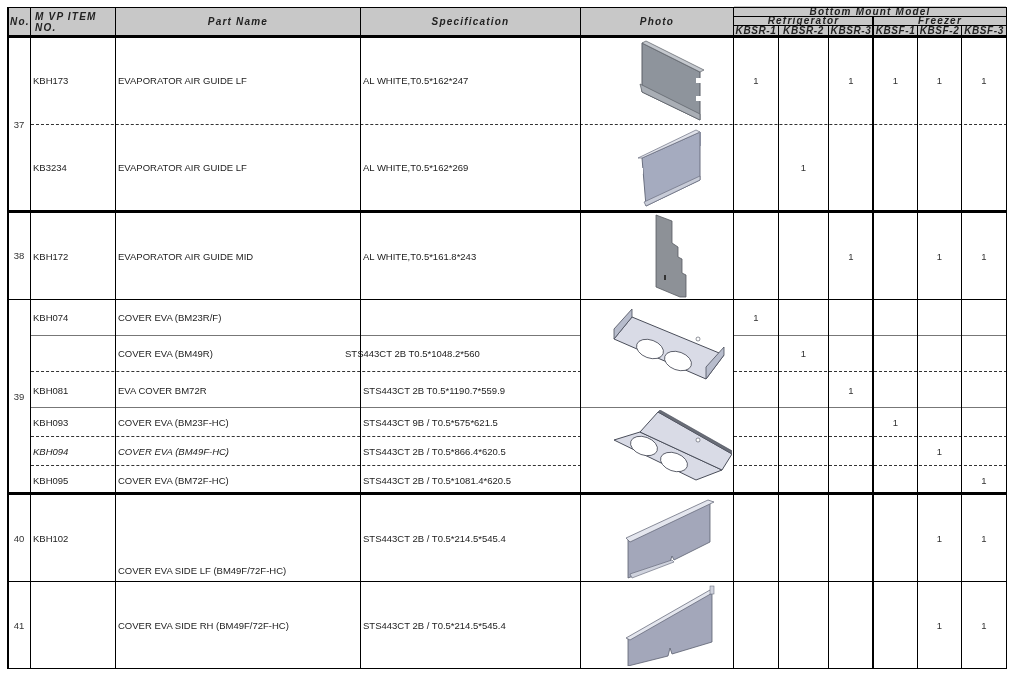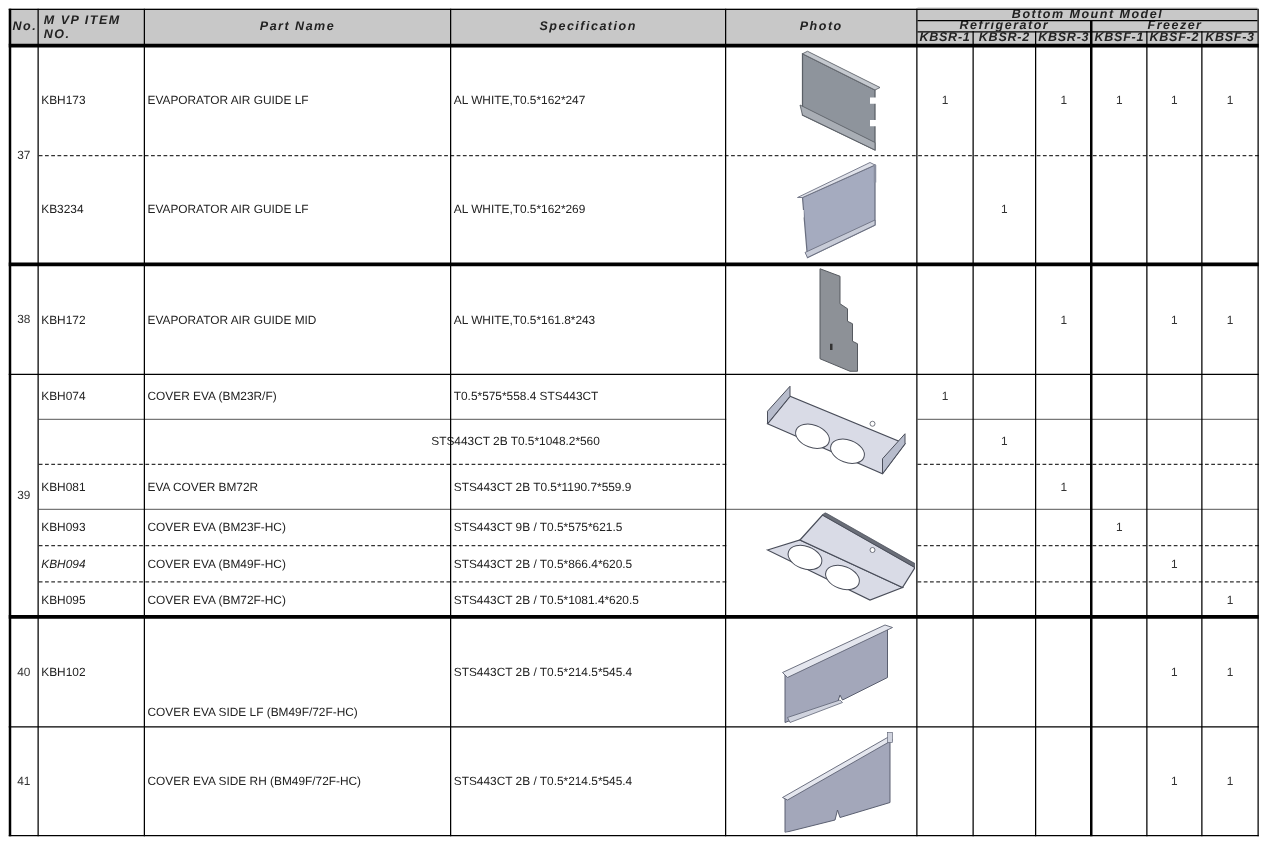--- a/index.html
+++ b/index.html
@@ -84,30 +84,30 @@
     <div class="abs num" style="left:748px;top:0;width:49px;height:87px;"></div>
     <div class="abs num" style="left:798px;top:0;width:44px;height:87px;">1</div>
     <div class="abs num" style="left:843px;top:0;width:43px;height:87px;"></div>
     <div class="abs num" style="left:887px;top:0;width:43px;height:87px;">1</div>
     <div class="abs num" style="left:931px;top:0;width:44px;height:87px;">1</div>
   </div>
 
   <div class="abs" style="left:31px;top:300px;width:975px;height:35px;">
     <div class="abs txt" style="left:0;top:0;width:84px;height:35px;">KBH074</div>
     <div class="abs txt" style="left:85px;top:0;width:244px;height:35px;">COVER EVA (BM23R/F)</div>
-    <div class="abs txt" style="left:330px;top:0;width:219px;height:35px;">T0.5*575*558.4 STS443CT</div>
     <div class="abs num" style="left:703px;top:0;width:44px;height:35px;">1</div>
     <div class="abs num" style="left:748px;top:0;width:49px;height:35px;"></div>
     <div class="abs num" style="left:798px;top:0;width:44px;height:35px;"></div>
     <div class="abs num" style="left:843px;top:0;width:43px;height:35px;"></div>
     <div class="abs num" style="left:887px;top:0;width:43px;height:35px;"></div>
     <div class="abs num" style="left:931px;top:0;width:44px;height:35px;"></div>
   </div>
 
   <div class="abs" style="left:31px;top:336px;width:975px;height:35px;">
+    <div class="abs txt" style="left:85px;top:0;width:244px;height:35px;">COVER EVA (BM49R)</div>
     <div class="abs txt" style="left:312px;top:0;width:219px;height:35px;">STS443CT 2B T0.5*1048.2*560</div>
     <div class="abs num" style="left:703px;top:0;width:44px;height:35px;"></div>
     <div class="abs num" style="left:748px;top:0;width:49px;height:35px;">1</div>
     <div class="abs num" style="left:798px;top:0;width:44px;height:35px;"></div>
     <div class="abs num" style="left:843px;top:0;width:43px;height:35px;"></div>
     <div class="abs num" style="left:887px;top:0;width:43px;height:35px;"></div>
     <div class="abs num" style="left:931px;top:0;width:44px;height:35px;"></div>
   </div>
 
   <div class="abs" style="left:31px;top:372px;width:975px;height:36px;">
@@ -129,21 +129,21 @@
     <div class="abs num" style="left:703px;top:0;width:44px;height:29px;"></div>
     <div class="abs num" style="left:748px;top:0;width:49px;height:29px;"></div>
     <div class="abs num" style="left:798px;top:0;width:44px;height:29px;"></div>
     <div class="abs num" style="left:843px;top:0;width:43px;height:29px;">1</div>
     <div class="abs num" style="left:887px;top:0;width:43px;height:29px;"></div>
     <div class="abs num" style="left:931px;top:0;width:44px;height:29px;"></div>
   </div>
 
   <div class="abs" style="left:31px;top:437px;width:975px;height:29px;">
     <div class="abs txt" style="left:0;top:0;width:84px;height:29px;font-style:italic;">KBH094</div>
-    <div class="abs txt" style="left:85px;top:0;width:244px;height:29px;">COVER EVA (BM49F-HC)</div>
+    <div class="abs txt" style="left:85px;top:0;width:244px;height:29px;font-style:italic;">COVER EVA (BM49F-HC)</div>
     <div class="abs txt" style="left:330px;top:0;width:219px;height:29px;">STS443CT 2B / T0.5*866.4*620.5</div>
     <div class="abs num" style="left:703px;top:0;width:44px;height:29px;"></div>
     <div class="abs num" style="left:748px;top:0;width:49px;height:29px;"></div>
     <div class="abs num" style="left:798px;top:0;width:44px;height:29px;"></div>
     <div class="abs num" style="left:843px;top:0;width:43px;height:29px;"></div>
     <div class="abs num" style="left:887px;top:0;width:43px;height:29px;">1</div>
     <div class="abs num" style="left:931px;top:0;width:44px;height:29px;"></div>
   </div>
 
   <div class="abs" style="left:31px;top:466px;width:975px;height:28px;">

